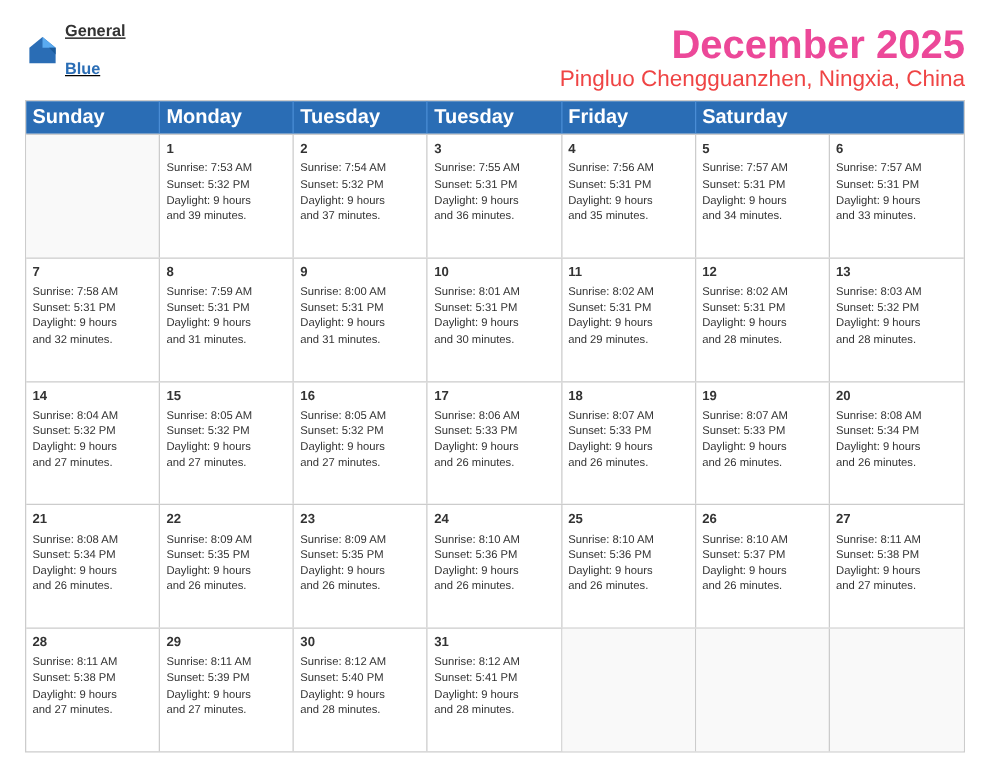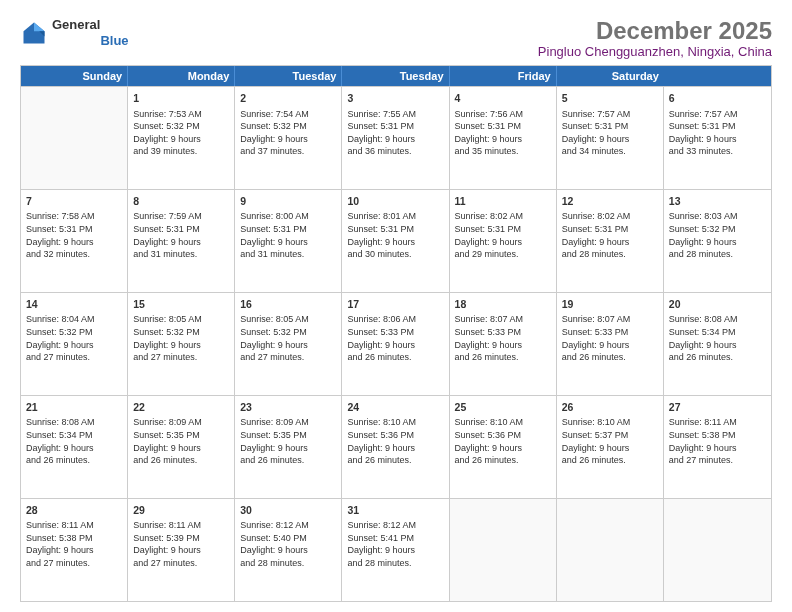--- a/index.html
+++ b/index.html
@@ -23,68 +23,69 @@
       justify-content: space-between;
       margin-bottom: 6px;
     }
     .logo {
       display: flex;
       align-items: center;
       gap: 4px;
     }
     .logo-text {
       display: flex;
-      flex-direction: row;
+      flex-direction: column;
       line-height: 1.1;
+      text-decoration: underline;
     }
     .logo-general {
       font-size: 13px;
       font-weight: bold;
       color: #333;
     }
     .logo-blue {
       font-size: 13px;
       font-weight: bold;
       color: #2a6db5;
       margin-top: 16px;
     }
     .logo-icon {
       width: 28px;
       height: 28px;
     }
     .title-block {
       text-align: right;
     }
     .month-title {
-      font-size: 24px;
-      font-weight: bold;
-      color: #737373;
+      font-size: 32px;
+      font-weight: bold;
+      color: #ec4899;
       line-height: 1.1;
     }
     .subtitle {
-      font-size: 13px;
-      color: #701a75;
+      font-size: 18px;
+      color: #ef4444;
     }
     .calendar {
       flex: 1;
       display: flex;
       flex-direction: column;
       border: 1px solid #ccc;
     }
     .cal-header {
       display: grid;
       grid-template-columns: repeat(7, 1fr);
       background: #2a6db5;
     }
     .cal-header-cell {
       color: #fff;
-      font-size: 11px;
+      font-size: 16px;
       font-weight: bold;
       padding: 4px 5px;
-      text-align: right;
+      text-align: left;
       border-right: 1px solid #4a8dd5;
     }
     .cal-header-cell:last-child { border-right: none; }
     .cal-body {
       flex: 1;
       display: flex;
       flex-direction: column;
     }
     .cal-row {
       display: grid;

